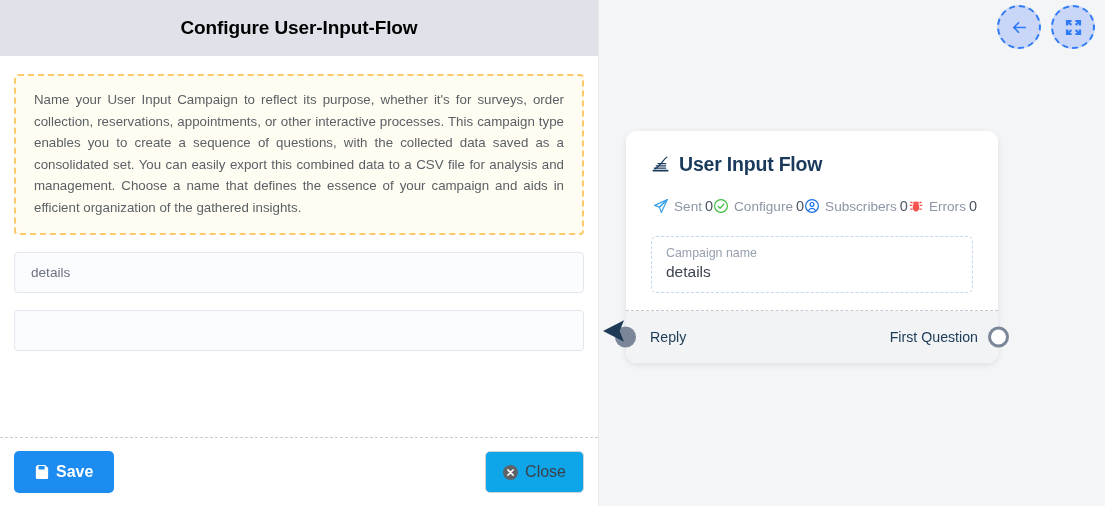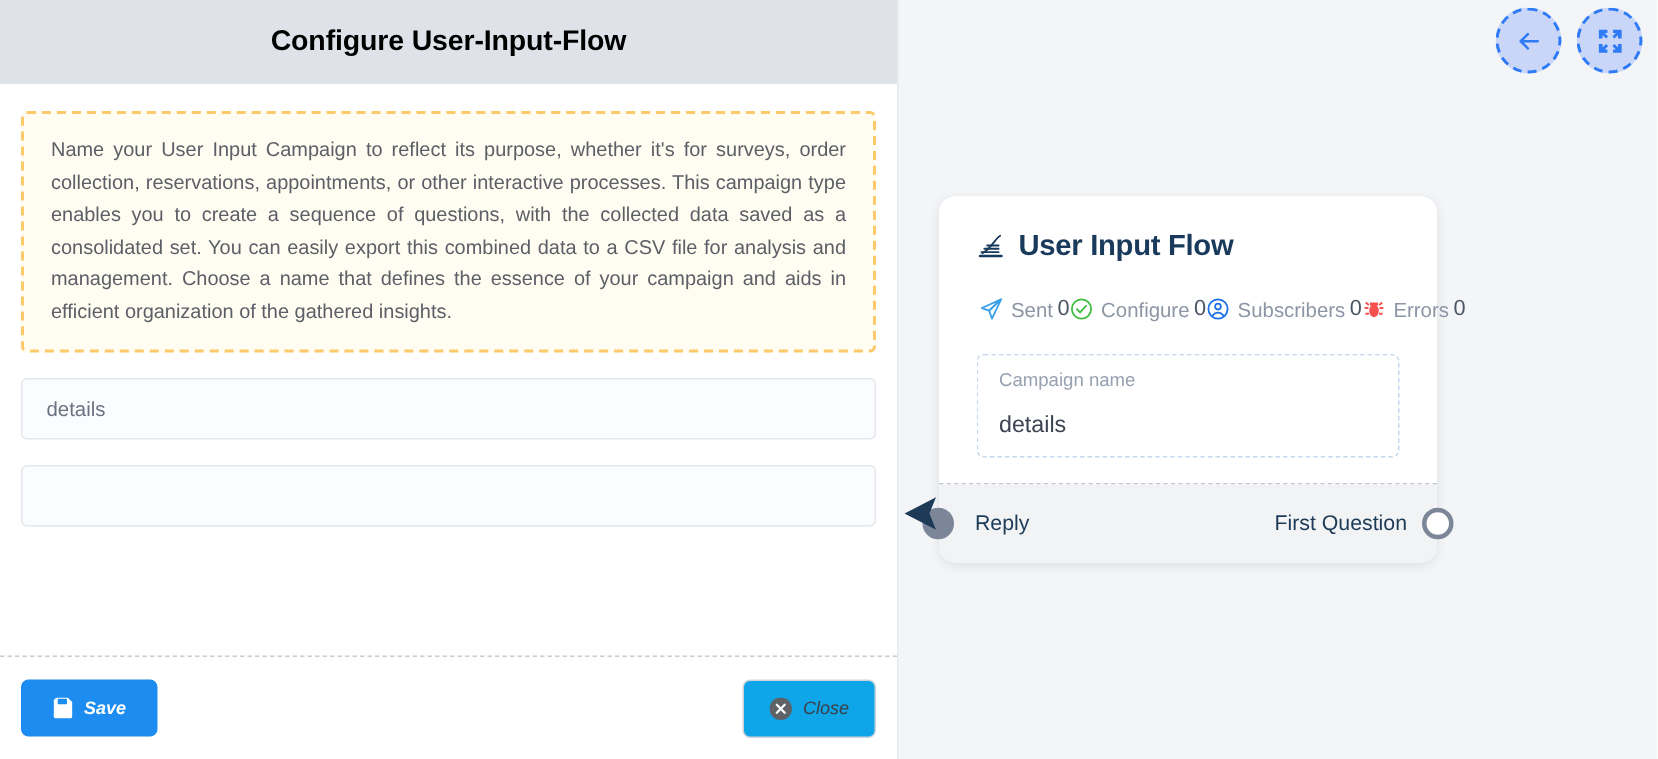--- a/index.html
+++ b/index.html
@@ -76,26 +76,25 @@
   .modal-footer {
     flex: 0 0 auto;
     height: 68px;
     padding: 0 14px;
     display: flex; align-items: center; justify-content: space-between;
     position: relative;
   }
   .btn {
     display: inline-flex; align-items: center; gap: 7px;
     border-radius: 5px;
-    font-size: 12px;
+    font-size: 16px;
     font-weight: bold;
     cursor: pointer;
     border: none;
     font-family: "Liberation Sans", sans-serif;
-    font-style: italic;
   }
   .btn-save {
     background: #1c8cf0;
     color: #ffffff;
     padding: 12px 21px;
   }
   .btn-close {
     background: #0ea5e9;
     color: #3b4049;
     border: 1px solid #cfd3da;
@@ -121,21 +120,21 @@
     border-radius: 50%;
     background: #c9d6f8;
     border: 2px dashed #2f7bf6;
     display: flex; align-items: center; justify-content: center;
     cursor: pointer;
   }
 
   .flow-card {
     position: absolute;
     left: 27px; top: 131px;
-    width: 332px;
+    width: 372px;
     border-radius: 11px;
     background: #ffffff;
     box-shadow: 0 2px 7px rgba(30,40,60,0.10);
     overflow: visible;
   }
   .card-main {
     background: #ffffff;
     border-radius: 11px 11px 0 0;
     padding: 22px 25px 17px 25px;
   }
@@ -158,21 +157,21 @@
   .stat-head { display: flex; align-items: center; gap: 5px; }
   .stat-label { font-size: 13.6px; color: #8d96a5; }
   .stat-value { font-size: 14.5px; color: #4b5563; }
 
   .campaign-box {
     margin-top: 22px;
     border: 1.5px dashed #c5d8ee;
     border-radius: 5px;
     padding: 9px 14px 11px 14px;
   }
-  .campaign-label { font-size: 12.4px; color: #97a1b0; margin-bottom: 15px; }
+  .campaign-label { font-size: 12.4px; color: #97a1b0; margin-bottom: 3px; }
   .campaign-value { font-size: 15.5px; color: #3d4350; }
 
   .card-divider { border-top: 1px dashed #c3c8d1; }
 
   .card-footer {
     background: #f1f3f5;
     border-radius: 0 0 11px 11px;
     height: 52px;
     padding: 0 20px 0 24px;
     display: flex; align-items: center; justify-content: space-between;

